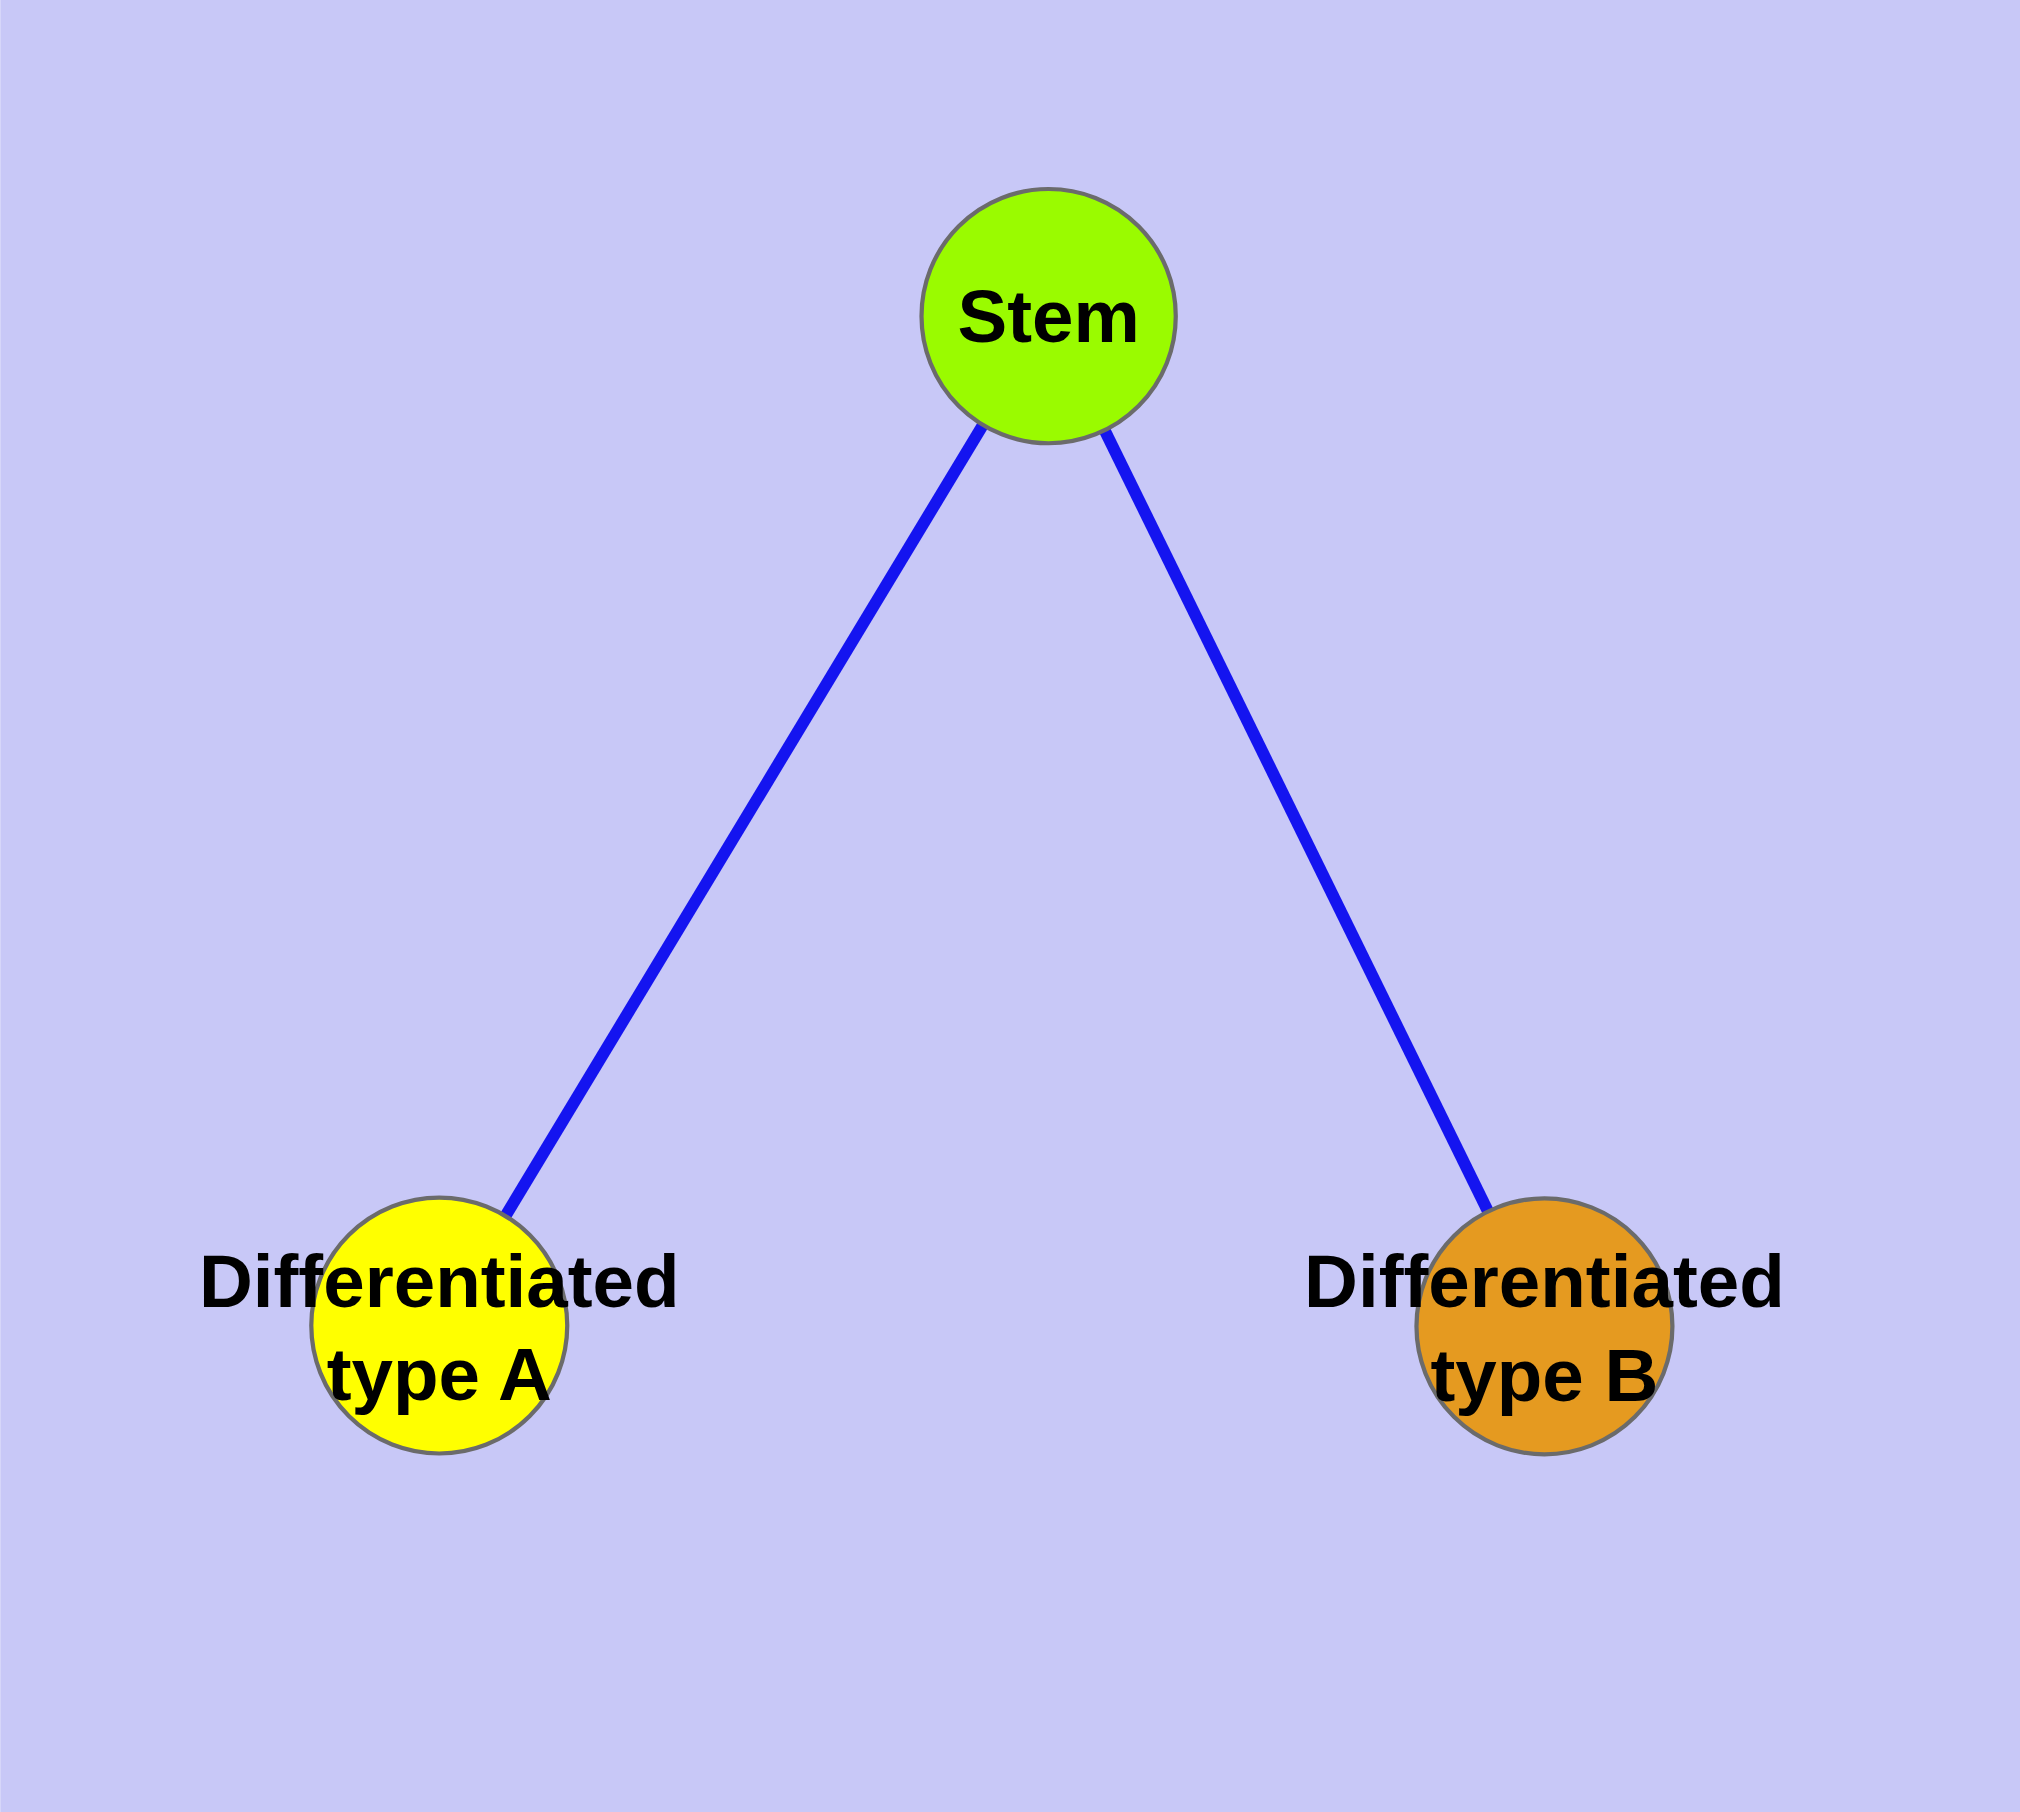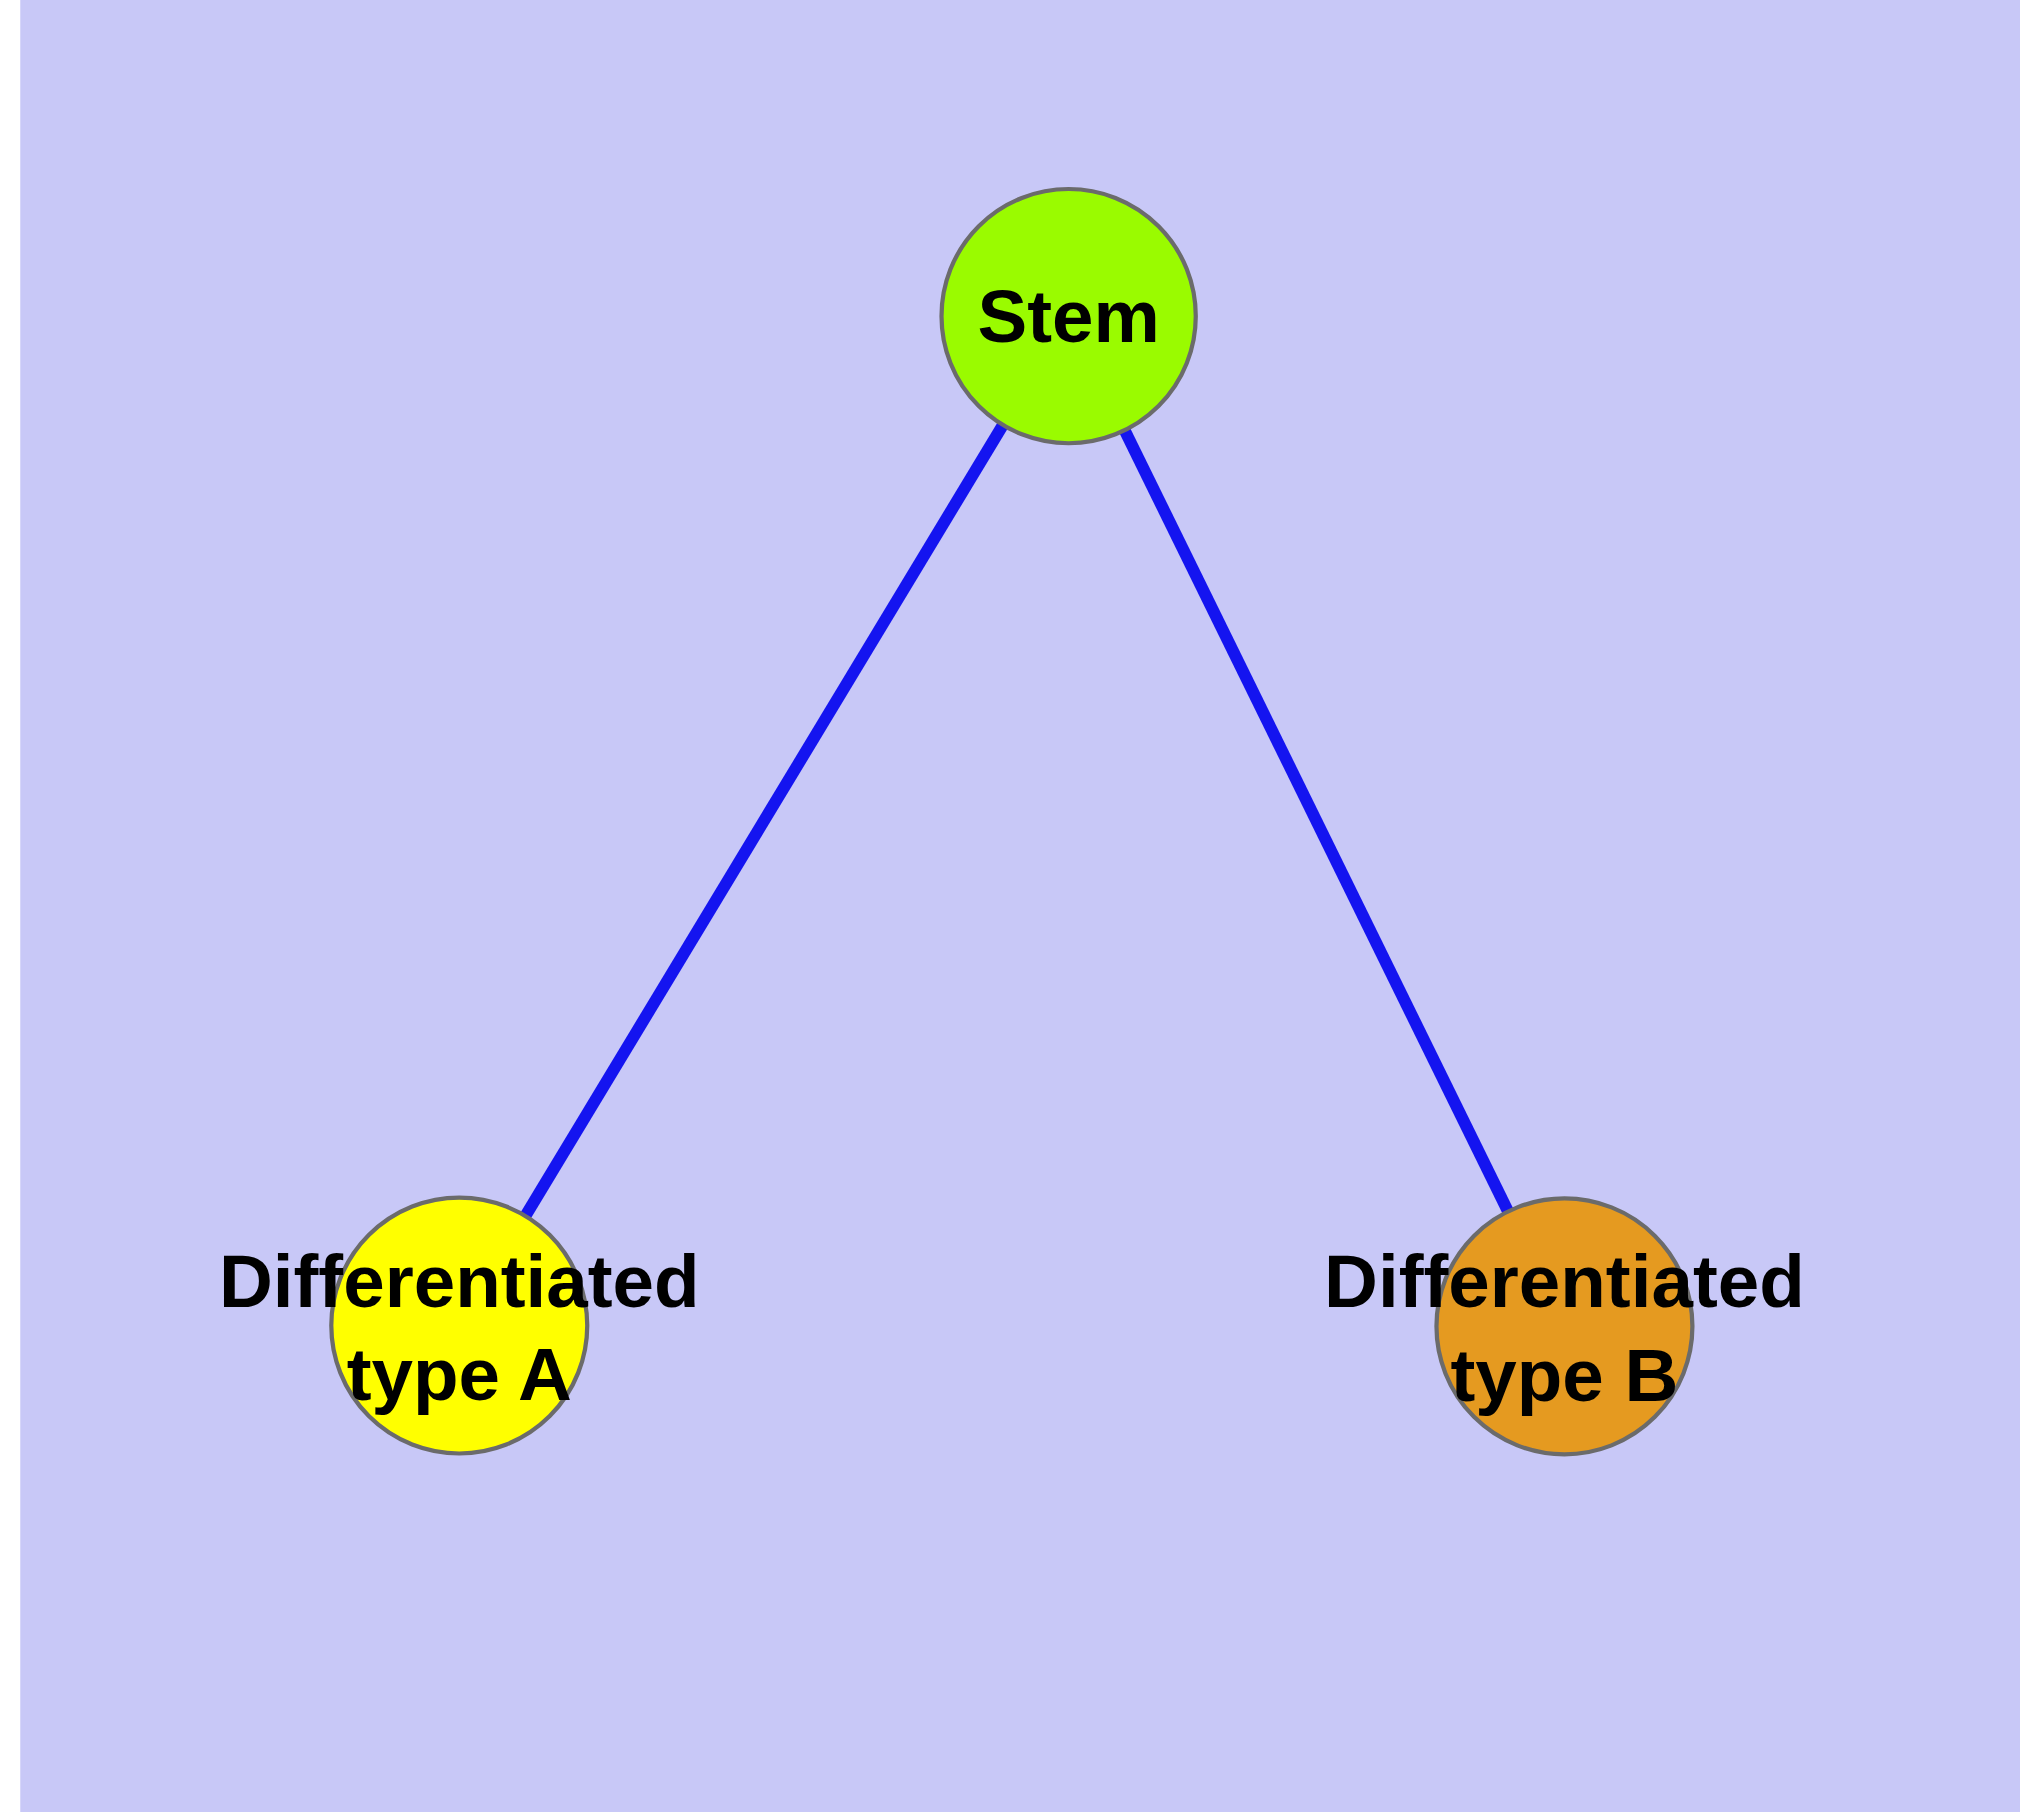--- a/index.html
+++ b/index.html
@@ -8,21 +8,20 @@
     width: 2021px;
     height: 1812px;
     overflow: hidden;
     background: #ffffff;
     font-family: "Liberation Sans", sans-serif;
   }
   .canvas {
     position: relative;
     width: 1604px;
     height: 1812px;
-    padding-left: 20px;
   }
   svg {
     display: block;
   }
   .edge {
     stroke-width: 14px;
     stroke-linecap: butt;
     fill: none;
   }
   .node-circle {

